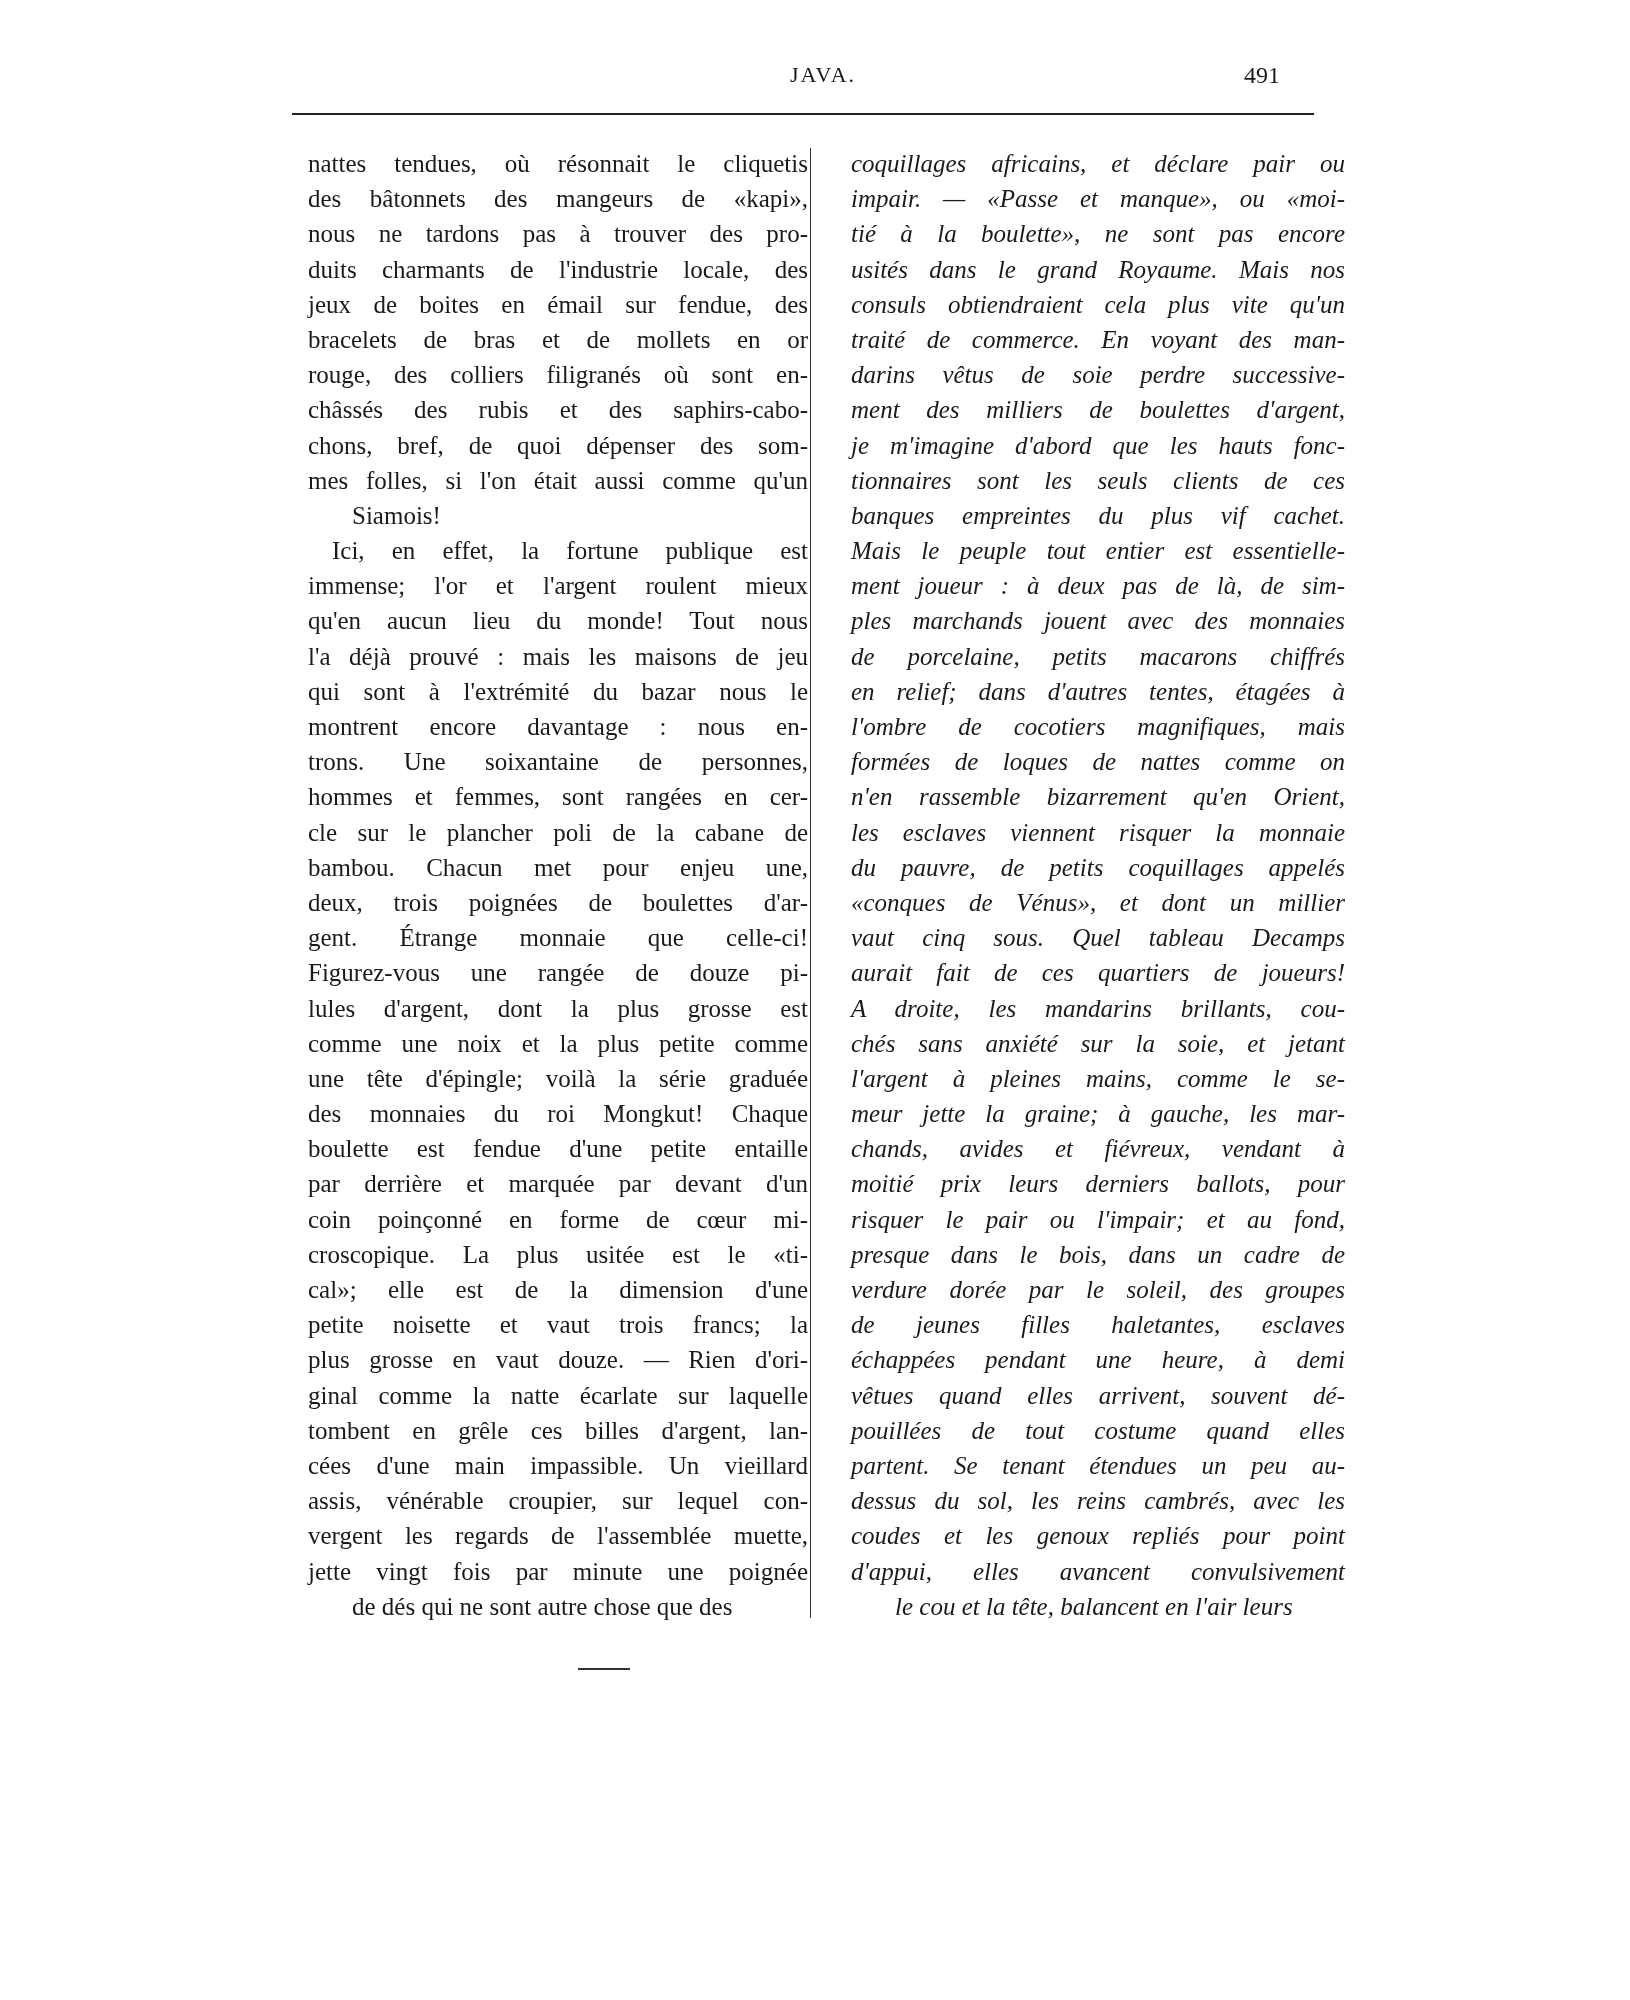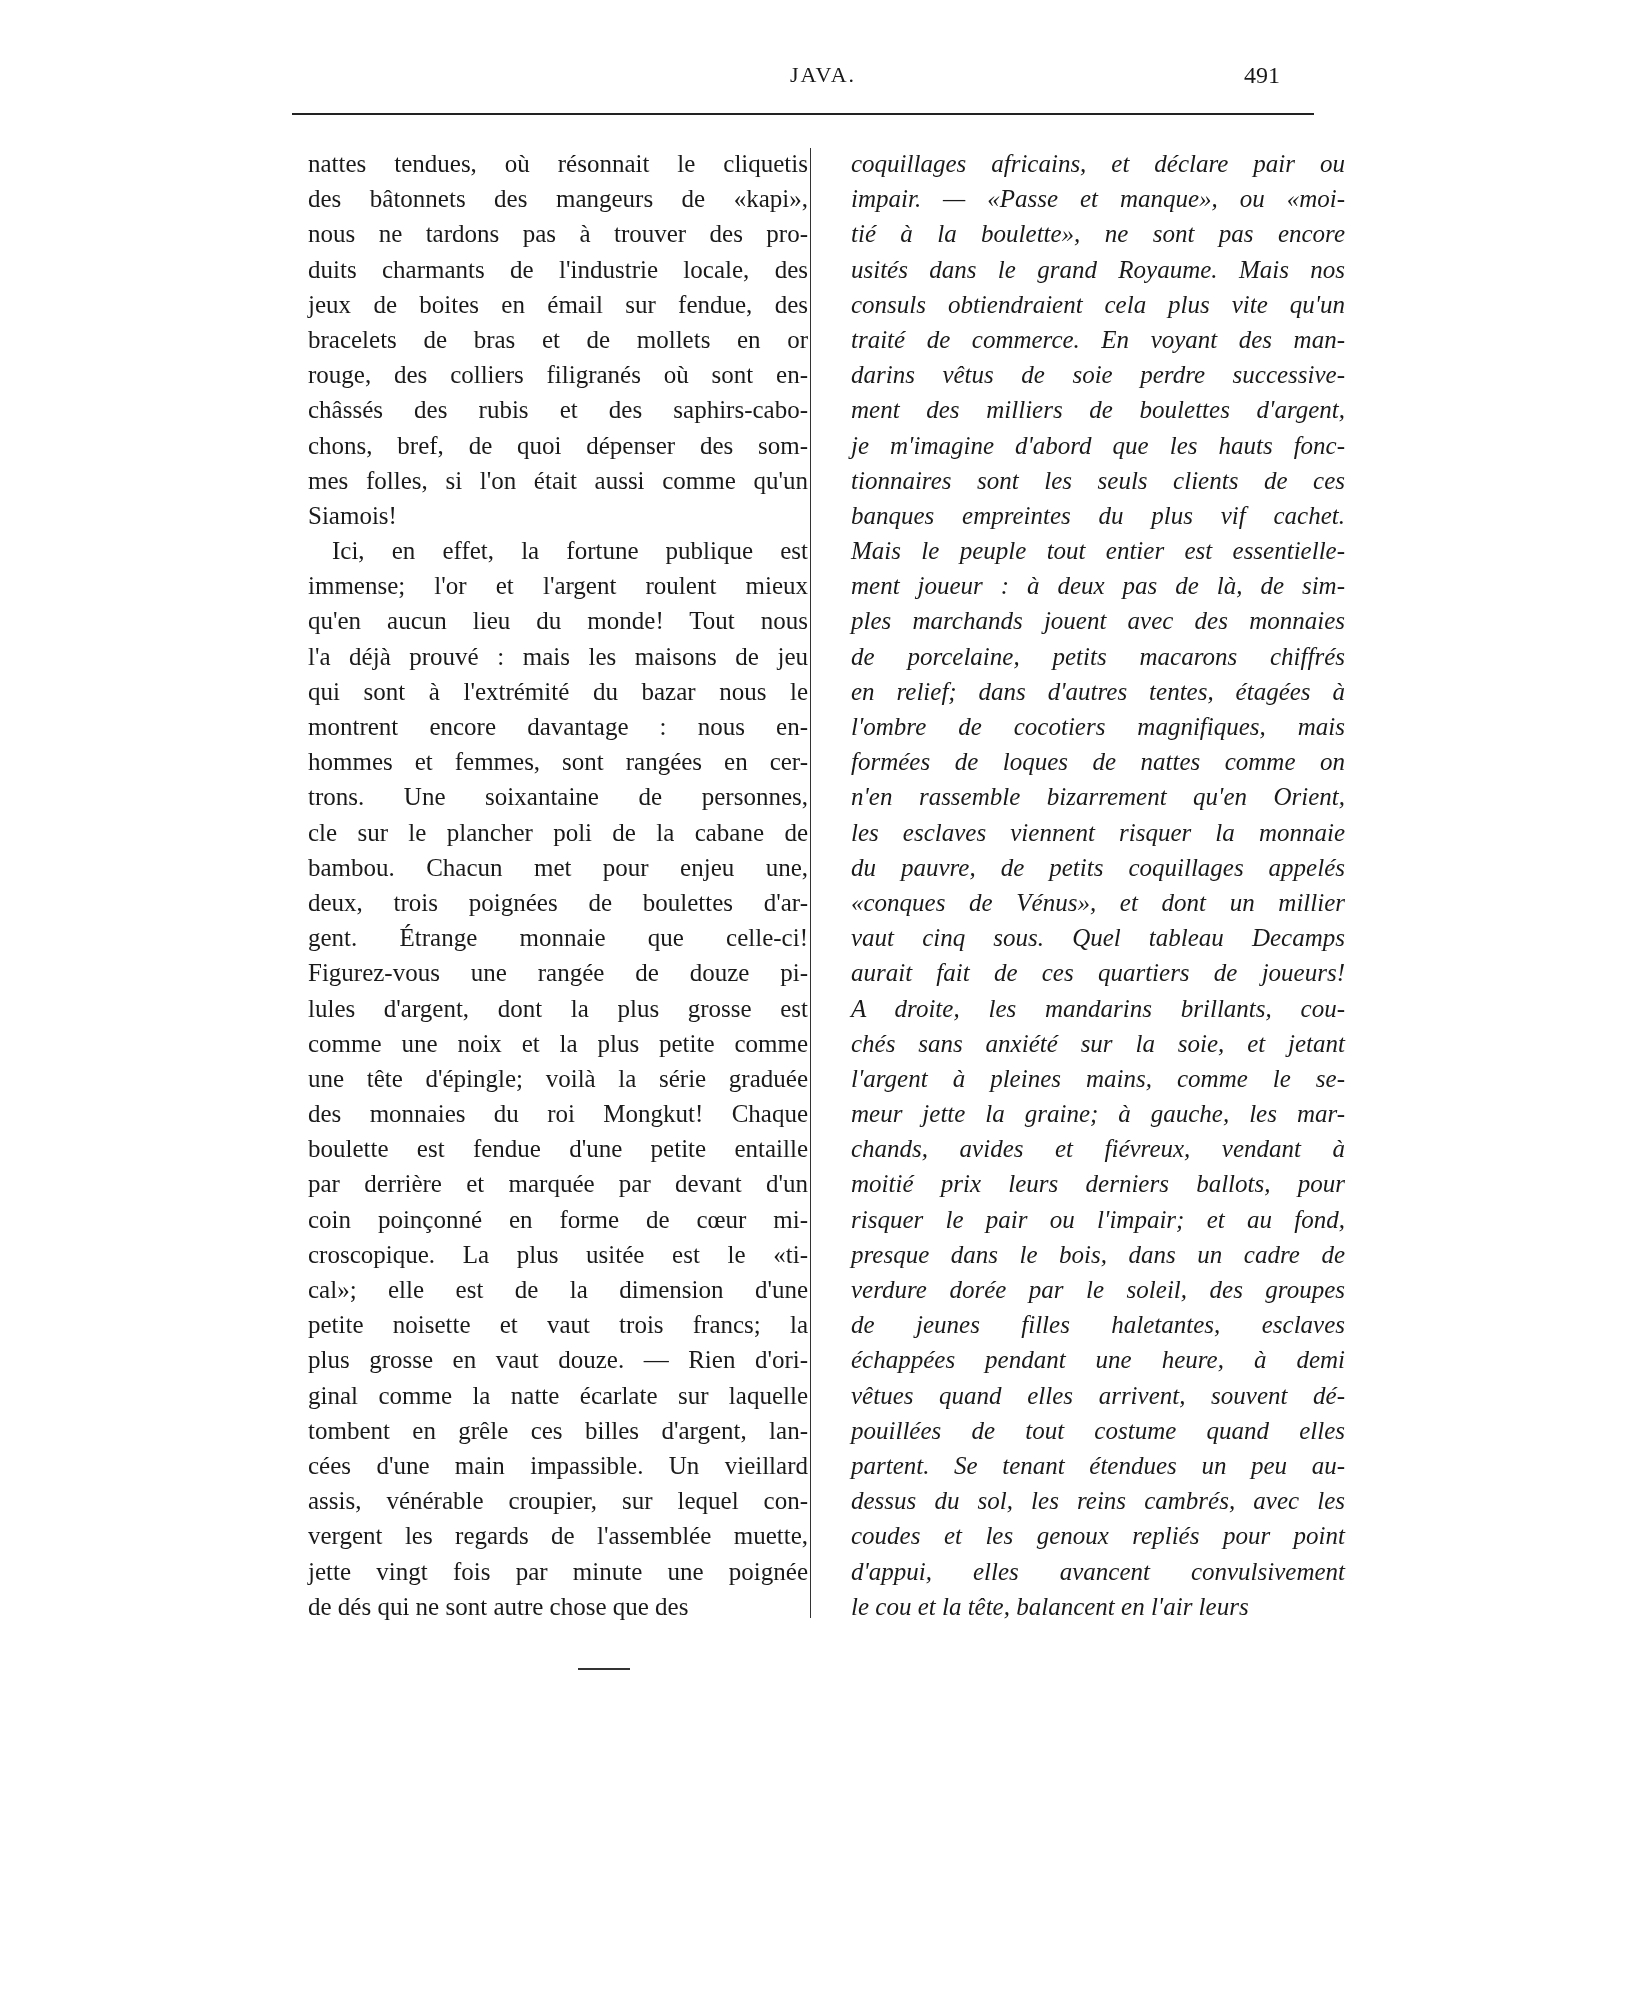--- a/index.html
+++ b/index.html
@@ -5,21 +5,21 @@
   html, body { margin: 0; padding: 0; background: #ffffff; }
   body { width: 1630px; height: 2000px; position: relative; overflow: hidden; font-family: "Liberation Serif", "DejaVu Serif", serif; color: #1a1a1a; }
   .running-head { position: absolute; top: 62px; left: 0; width: 1630px; height: 40px; margin-left: 16px; }
   .head-title { position: absolute; left: 774px; top: 0; font-size: 22px; letter-spacing: 2px; }
   .head-page { position: absolute; left: 1228px; top: 0; font-size: 24px; text-align: center; }
   .head-rule { position: absolute; top: 113px; left: 292px; width: 1022px; height: 2px; background: #222; }
   .col { position: absolute; top: 146px; width: 500px; }
   .col-left { left: 308px; }
   .col-right { left: 851px; width: 494px; font-style: italic; }
   .line { height: 35.2px; line-height: 35.2px; font-size: 25px; white-space: nowrap; text-align: justify; text-align-last: justify; }
-  .line.last { text-align-last: left; }
+  .line.last { text-align-last: left; margin-left: 44px; }
   .line.indent { padding-left: 24px; }
   .col-divider { position: absolute; left: 810px; top: 148px; width: 1px; height: 1470px; background: #333; }
   .footer-mark { position: absolute; left: 578px; top: 1668px; width: 52px; height: 2px; background: #333; }
 </style>
 </head>
 <body>
 
 <div class="running-head">
   <span class="head-title">JAVA.</span>
   <span class="head-page">491</span>
@@ -37,22 +37,22 @@
     <div class="line">châssés des rubis et des saphirs-cabo-</div>
     <div class="line">chons, bref, de quoi dépenser des som-</div>
     <div class="line">mes folles, si l'on était aussi comme qu'un</div>
     <div class="line last">Siamois!</div>
     <div class="line indent">Ici, en effet, la fortune publique est</div>
     <div class="line">immense; l'or et l'argent roulent mieux</div>
     <div class="line">qu'en aucun lieu du monde! Tout nous</div>
     <div class="line">l'a déjà prouvé : mais les maisons de jeu</div>
     <div class="line">qui sont à l'extrémité du bazar nous le</div>
     <div class="line">montrent encore davantage : nous en-</div>
+    <div class="line">trons. Une soixantaine de personnes,</div>
     <div class="line">hommes et femmes, sont rangées en cer-</div>
-    <div class="line">trons. Une soixantaine de personnes,</div>
     <div class="line">cle sur le plancher poli de la cabane de</div>
     <div class="line">bambou. Chacun met pour enjeu une,</div>
     <div class="line">deux, trois poignées de boulettes d'ar-</div>
     <div class="line">gent. Étrange monnaie que celle-ci!</div>
     <div class="line">Figurez-vous une rangée de douze pi-</div>
     <div class="line">lules d'argent, dont la plus grosse est</div>
     <div class="line">comme une noix et la plus petite comme</div>
     <div class="line">une tête d'épingle; voilà la série graduée</div>
     <div class="line">des monnaies du roi Mongkut! Chaque</div>
     <div class="line">boulette est fendue d'une petite entaille</div>

